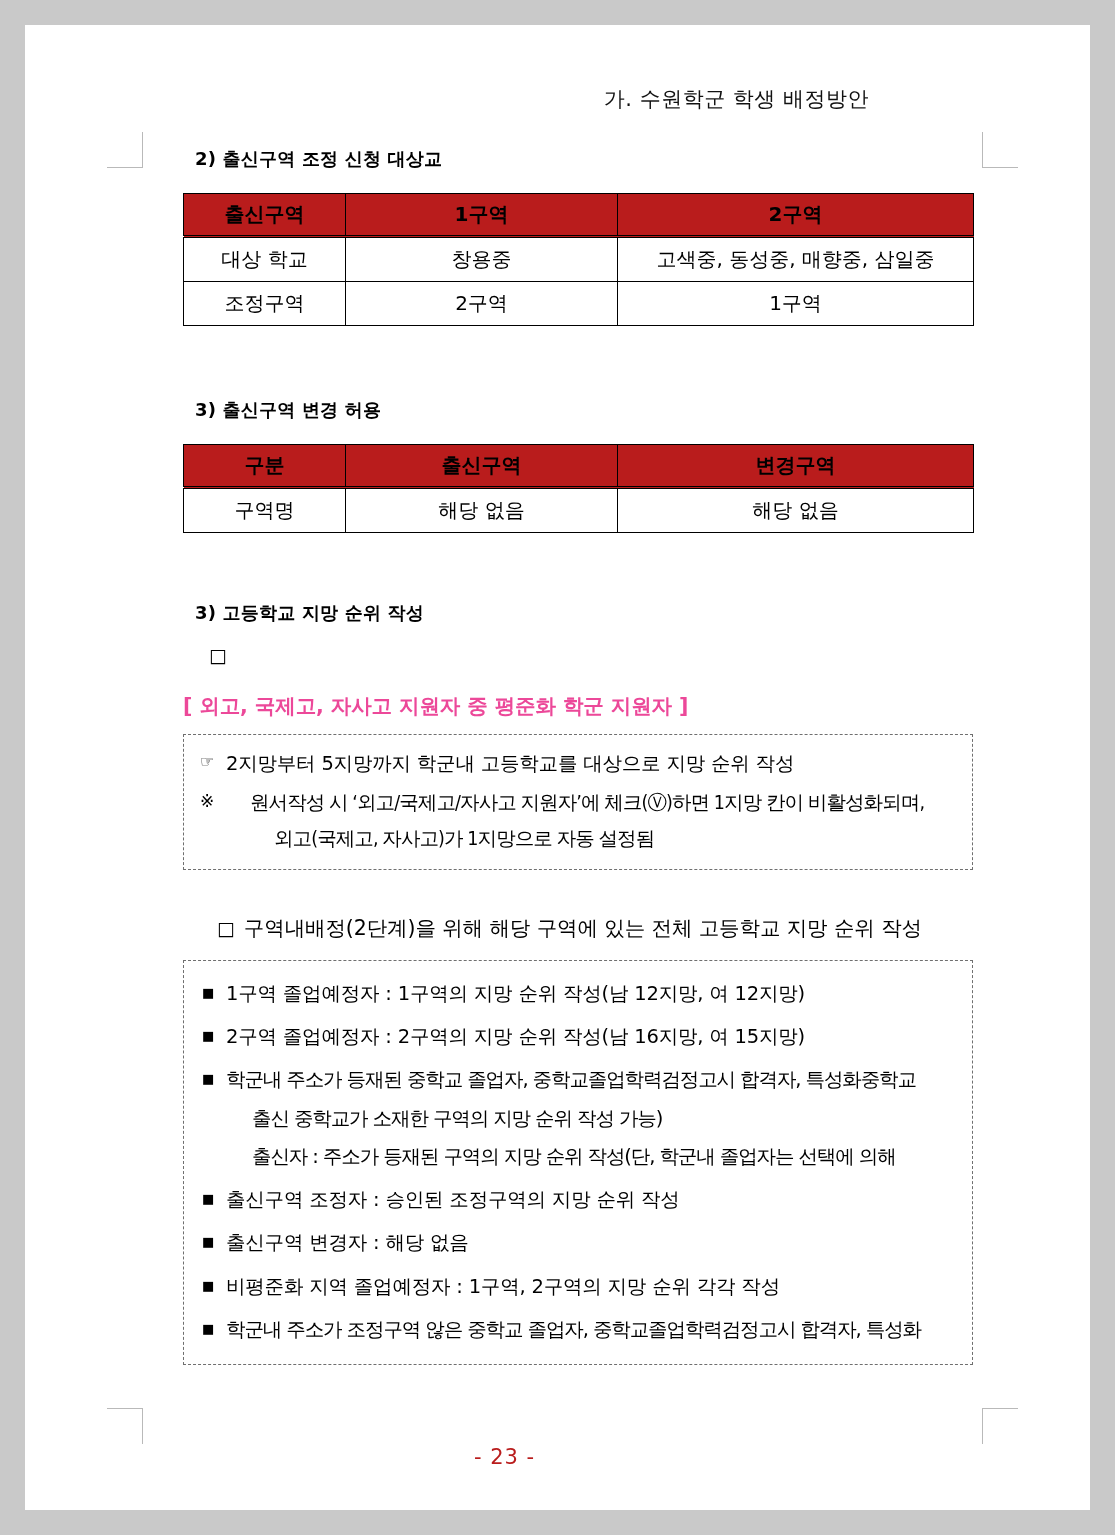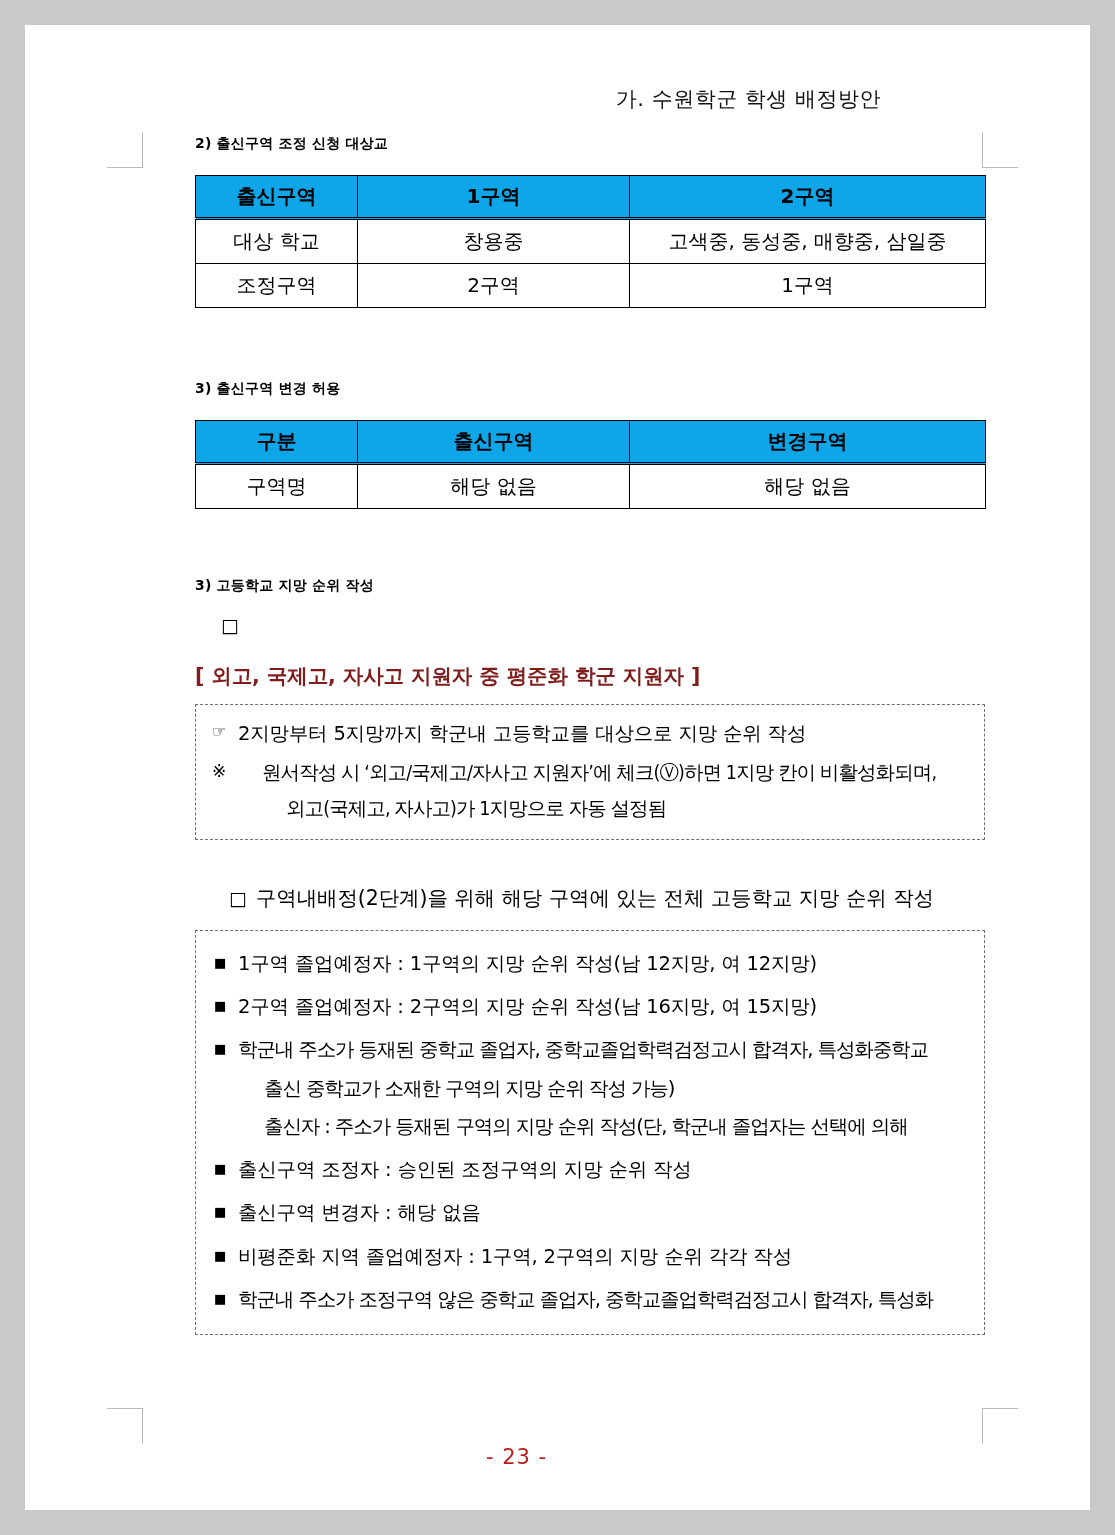--- a/index.html
+++ b/index.html
@@ -45,21 +45,21 @@
   .crop-br i.v { left: 0; bottom: 0; width: 1px; height: 36px; }
 
   .crop-tl { left: 82px;  top: 107px; }
   .crop-tr { left: 957px; top: 107px; }
   .crop-bl { left: 82px;  top: 1383px; }
   .crop-br { left: 957px; top: 1383px; }
 
   
   .content {
     position: absolute;
-    left: 12px;
+    left: 0;
     top: 0;
     width: 959px;
     height: 1485px;
   }
 
   .running-head {
     position: absolute;
     right: 115px;
     top: 60px;
     font-size: 21px;
@@ -69,22 +69,22 @@
   }
 
   .body-col {
     position: absolute;
     left: 158px;
     top: 110px;
     width: 790px;
   }
 
   h2.sec-head {
-    margin: 0;
-    font-size: 14px;
+    margin: 12px;
+    font-size: 18px;
     font-weight: bold;
     color: #000;
     letter-spacing: 0.2px;
   }
 
   
   table.doc-table {
     border-collapse: collapse;
     width: 790px;
     table-layout: fixed;
@@ -92,21 +92,21 @@
   }
   table.doc-table td {
     border: 1px solid #000;
     text-align: center;
     font-size: 20px;
     color: #000;
     padding: 9px 4px;
     line-height: 1.25;
   }
   table.doc-table tr.head-row td {
-    background: #0ea5e9;
+    background: #b91c1c;
     font-weight: bold;
     border-bottom: 3px double #000;
     padding: 8px 4px;
   }
   .col-a { width: 162px; }
   .col-b { width: 272px; }
   .col-c { width: 356px; }
 
   .col-a2 { width: 162px; }
   .col-b2 { width: 272px; }
@@ -124,21 +124,21 @@
   .check-line .box-glyph {
     flex: 0 0 auto;
     margin-right: 9px;
     font-size: 19px;
     line-height: 1.5;
   }
 
   .bracket-line {
     font-size: 20.5px;
     font-weight: bold;
-    color: #7f1d1d;
+    color: #ec4899;
     letter-spacing: -0.1px;
   }
 
   
   .note-box {
     border: 1px dashed #6f6f6f;
     padding: 14px 16px 16px 16px;
     background: #fff;
   }
   .note-row {

